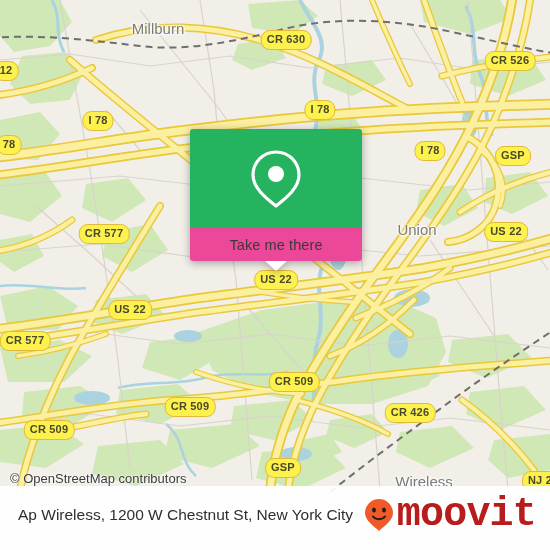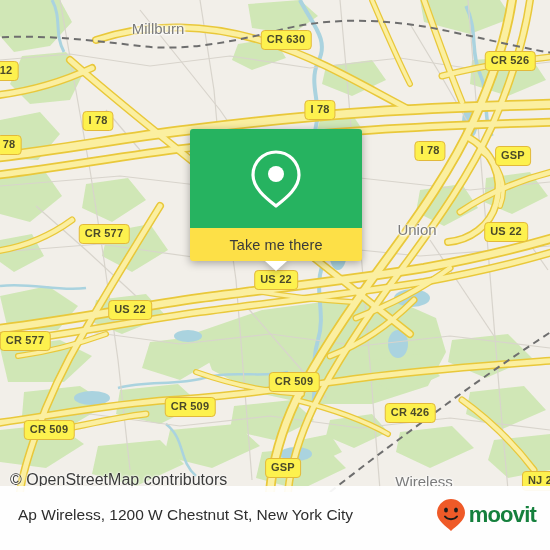--- a/index.html
+++ b/index.html
@@ -16,21 +16,21 @@
     position: absolute; left: 0; top: 0; width: 550px; height: 492px;
     background: #f2efe9; overflow: hidden;
   }
   #map svg { position: absolute; left: 0; top: 0; }
 
   
   .shield {
     position: absolute;
     background: #fdf14e;
     border: 1.6px solid #e2b93b;
-    border-radius: 4px;
+    border-radius: 9px;
     color: #4a4a2a;
     font-weight: bold;
     font-size: 11px;
     line-height: 1;
     padding: 3px 5px 4px 5px;
     white-space: nowrap;
     letter-spacing: .2px;
     font-family: "Liberation Sans", sans-serif;
     transform: translate(-50%, -50%);
     z-index: 6;
@@ -45,42 +45,42 @@
     white-space: nowrap;
     transform: translate(-50%, -50%);
     text-shadow: 0 0 3px #fff, 0 0 3px #fff, 0 0 3px #fff, 1px 1px 2px #fff;
     z-index: 7;
   }
 
   
   #attribution {
     position: absolute;
     left: 10px; top: 471px;
-    font-size: 16px;
+    font-size: 13px;
     color: #3b3b3b;
     font-family: "Liberation Sans", sans-serif;
     z-index: 9;
     text-shadow: 0 0 2px #fff, 0 0 3px #fff;
   }
 
   
   #popup {
     position: absolute;
     left: 190px; top: 129px;
     width: 172px;
     z-index: 20;
     filter: drop-shadow(0 2px 4px rgba(0,0,0,.33));
   }
   #popup-head {
     height: 99px;
     border-radius: 3px 3px 0 0;
     display: flex; align-items: center; justify-content: center;
   }
   #popup-body {
-    background: #fde047;
+    background: #ec4899;
     border-radius: 0 0 3px 3px;
     height: 33px;
     display: flex; align-items: center; justify-content: center;
   }
   #popup-label {
     font-size: 14.5px;
     color: #3a3a3a;
     font-family: "Liberation Sans", sans-serif;
     letter-spacing: .1px;
   }
@@ -104,25 +104,25 @@
     z-index: 30;
   }
   #address {
     font-size: 15.5px;
     color: #2e2e2e;
     font-family: "Liberation Sans", sans-serif;
     white-space: nowrap;
   }
   #logo { display: flex; align-items: center; gap: 3px; }
   #logo-word {
-    font-size: 22px;
+    font-size: 40px;
     font-weight: bold;
-    color: #15803d;
+    color: #b91c1c;
     letter-spacing: -.8px;
-    font-family: Liberation Sans, sans-serif;
+    font-family: Liberation Mono, monospace;
     line-height: 1;
   }
 </style>
 </head>
 <body>
 
 <div id="app">
 
   <div id="map">
     <svg width="550" height="492" viewBox="0 0 550 492">

